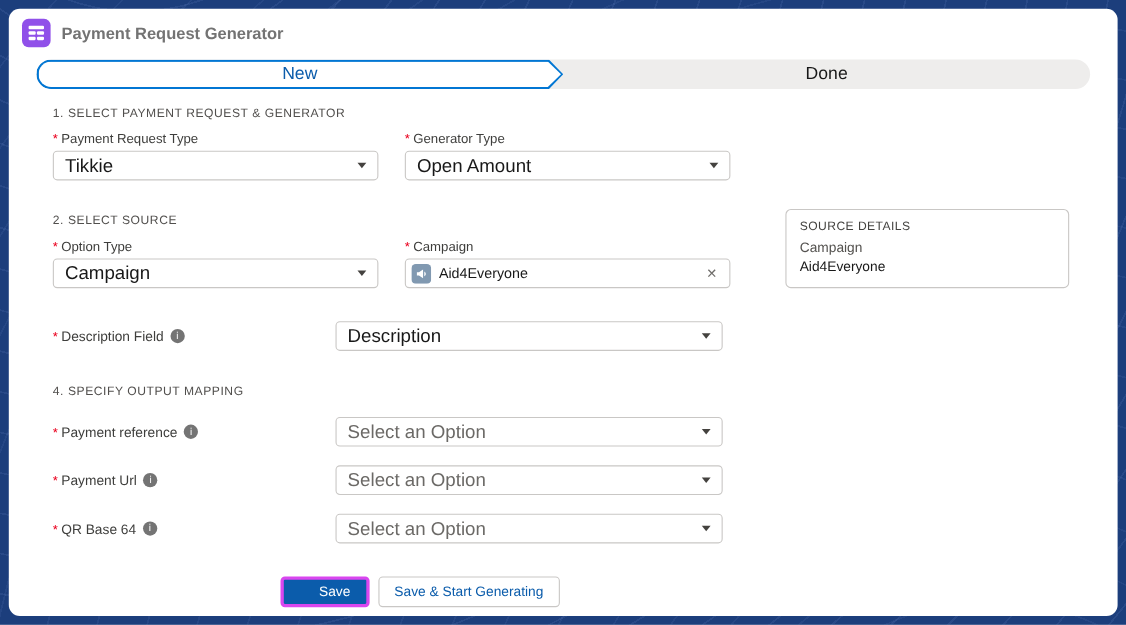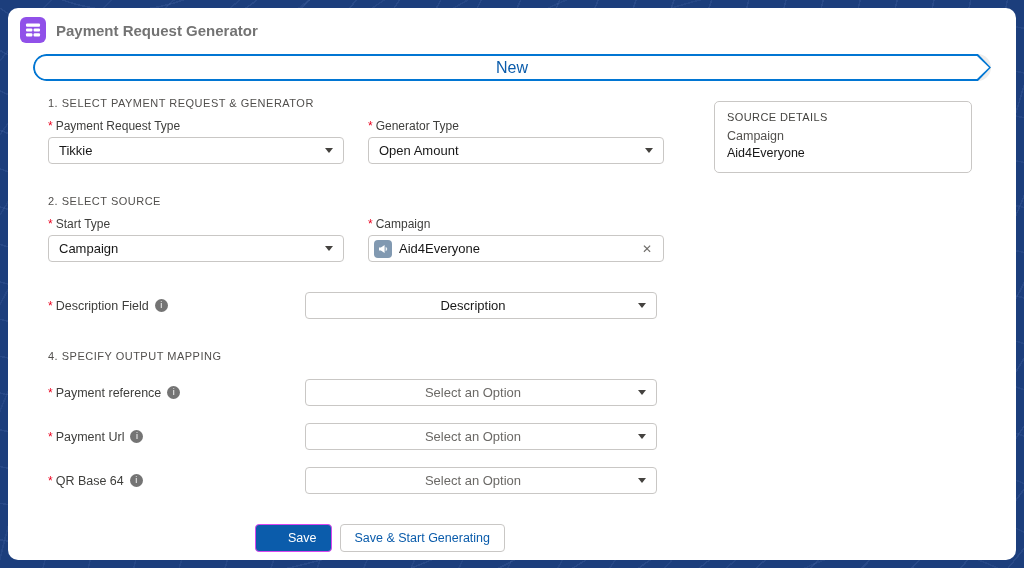--- a/index.html
+++ b/index.html
@@ -40,30 +40,30 @@
     clip-path: polygon(0 0, calc(100% - 12px) 0, 100% 50%, calc(100% - 12px) 100%, 0 100%); }
   .stage.has-sep::after{ content:''; position:absolute; right:3px; top:50%; width:17px; height:17px;
     transform:translateY(-50%) rotate(45deg);
     border-top:2px solid #fbfbfa; border-right:2px solid #fbfbfa; z-index:1; }
 
   
   .content{ flex:1; padding:14px 44px 0 40px; }
   .section-title{ font-size:11px; font-weight:normal; letter-spacing:.5px; color:#514f4d;
     text-transform:uppercase; margin-bottom:10px; }
 
-  .section-row{ display:flex; align-items:flex-start; }
+  .section-row{ display:flex; align-items:flex-end; }
   .section-main{ flex:1 1 auto; }
   .field-row{ display:flex; gap:24px; }
   .field{ width:296px; }
   .field-label{ display:flex; align-items:center; font-size:12px; color:#3e3e3c; margin-bottom:4px; }
   .req{ color:#ea001e; margin-right:3px; font-size:12px; }
 
   .combobox{ height:27px; border:1px solid #c9c7c5; border-radius:4px; background:#fff;
     display:flex; align-items:center; padding:0 10px; cursor:pointer; }
-  .combobox-value{ flex:1; font-size:13px; color:#181818; white-space:nowrap; overflow:hidden; }
+  .combobox-value{ flex:1; font-size:17px; color:#181818; white-space:nowrap; overflow:hidden; }
   .combobox-value.placeholder{ color:#6b6966; }
   .caret{ width:0; height:0; border-left:4.5px solid transparent; border-right:4.5px solid transparent;
     border-top:5px solid #44423f; margin-left:8px; flex:0 0 auto; }
 
   .lookup{ height:27px; border:1px solid #c9c7c5; border-radius:4px; background:#fff;
     display:flex; align-items:center; padding:0 9px 0 5px; cursor:pointer; }
   .record-icon{ width:18px; height:18px; flex:0 0 auto; display:flex; }
   .lookup-value{ flex:1; margin-left:7px; font-size:13px; color:#181818; }
   .clear-btn{ border:none; background:none; color:#706e6b; font-size:12px; cursor:pointer;
     line-height:1; padding:2px; font-family:inherit; }
@@ -77,26 +77,26 @@
 
   .section{ margin-top:31px; }
   .section.first{ margin-top:2px; }
 
   .mapping-row{ display:flex; align-items:center; margin-top:17px; }
   .mapping-row.tight{ margin-top:18px; }
   .mapping-label{ width:257px; display:flex; align-items:center; font-size:12.5px; color:#3e3e3c; }
   .info{ display:inline-block; width:13px; height:13px; border-radius:50%; background:#747474;
     color:#fff; font-size:9px; line-height:13px; text-align:center; margin-left:6px;
     font-style:normal; cursor:pointer; flex:0 0 auto; }
-  .combobox.wide{ width:352px;text-align:center; }
+  .combobox.wide{ width:352px; }
 
   .actions{ display:flex; gap:8px; margin:30px 0 0 207px; }
   .btn{ height:28px; border-radius:4px; font-size:12.5px; padding:0 14px; cursor:pointer;
     font-family:inherit; }
-  .btn.brand{ background:#0b5cab; border:1px solid #d946ef; color:#ffffff;padding-left:32px; }
+  .btn.brand{ background:#0b5cab; border:3px solid #d946ef; color:#ffffff;padding-left:32px; }
   .btn.neutral{ background:#ffffff; border:1px solid #c9c7c5; color:#0b5cab; }
 </style>
 </head>
 <body>
 
 <div class="card">
 
   <header class="app-header">
     <span class="app-icon">
       <svg width="16" height="16" viewBox="0 0 16 16" aria-hidden="true">
@@ -108,20 +108,23 @@
       </svg>
     </span>
     <h1 class="app-title">Payment Request Generator</h1>
   </header>
 
   <nav class="path">
     <div class="stage current">
       <span class="stage-shape"></span>
       <span class="stage-label">New</span>
     </div>
+    <div class="stage">
+      <span class="stage-label">Done</span>
+    </div>
   </nav>
 
   <main class="content">
 
     <div class="section-row">
       <div class="section-main section first">
         <h2 class="section-title">1. Select Payment Request &amp; Generator</h2>
         <div class="field-row">
           <div class="field">
             <label class="field-label">
@@ -144,21 +147,21 @@
             </div>
           </div>
         </div>
 
         <div class="section">
           <h2 class="section-title">2. Select Source</h2>
           <div class="field-row">
             <div class="field">
               <label class="field-label">
                 <span class="req">*</span>
-                <span>Start Type</span>
+                <span>Option Type</span>
               </label>
               <div class="combobox">
                 <span class="combobox-value">Campaign</span>
                 <span class="caret"></span>
               </div>
             </div>
             <div class="field">
               <label class="field-label">
                 <span class="req">*</span>
                 <span>Campaign</span>

